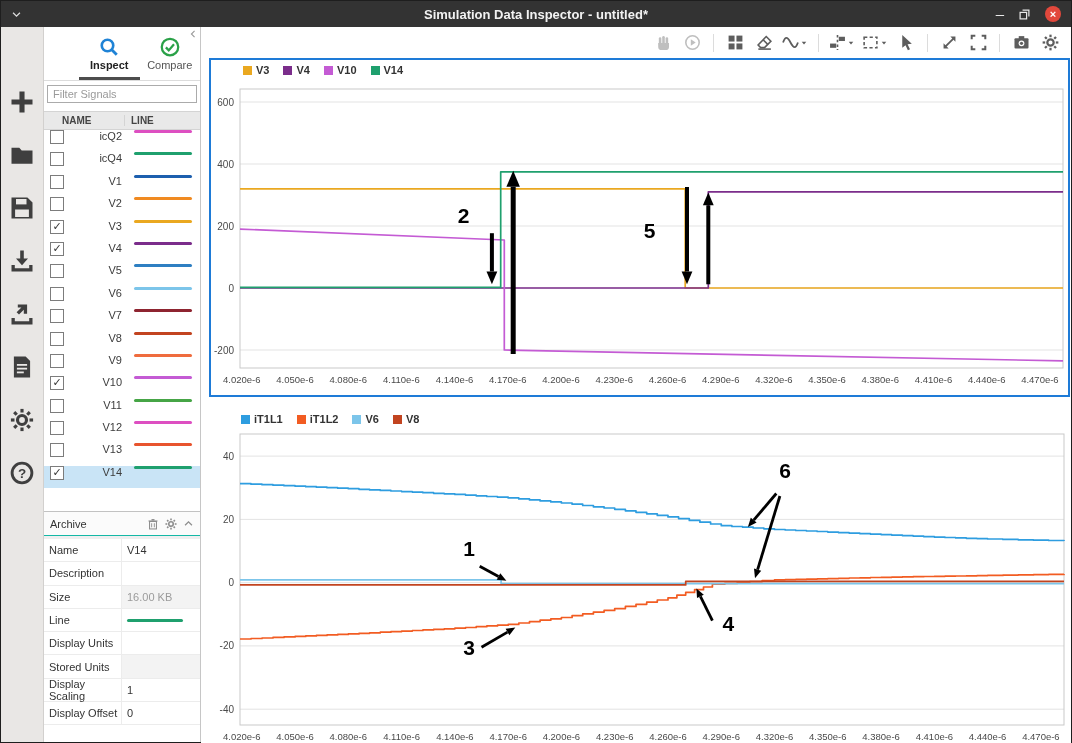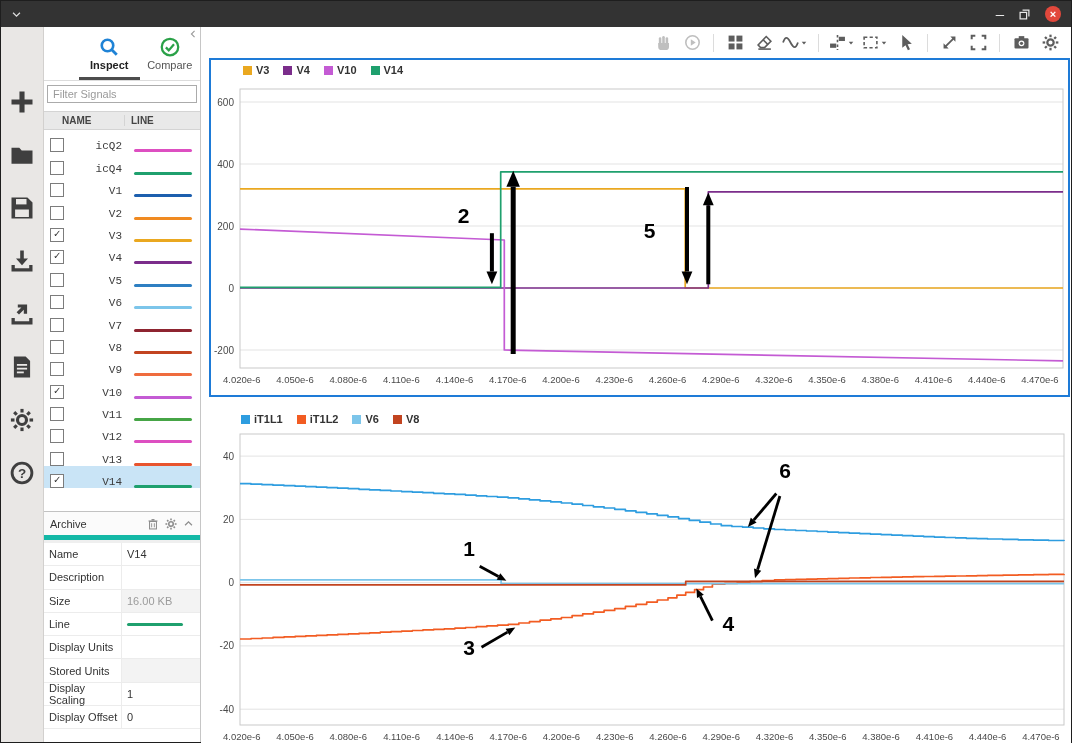--- a/index.html
+++ b/index.html
@@ -35,30 +35,30 @@
   .panel-collapse{position:absolute;top:2px;right:2px;}
   .filter-wrap{flex:0 0 24px;padding:3px;}
   .filter-input{width:100%;height:18px;box-sizing:border-box;border:1px solid #ababab;font-size:11px;
                 padding:1px 5px;color:#333;font-family:inherit;}
   .filter-input::placeholder{color:#9a9a9a;}
   .grid-header{flex:0 0 17px;background:#e9e9e9;border-top:1px solid #d4d4d4;border-bottom:1px solid #d4d4d4;
                display:flex;align-items:center;font-size:10px;font-weight:bold;color:#444;}
   .col-name{width:80px;padding-left:18px;box-sizing:border-box;}
   .col-line{flex:1;border-left:1px solid #d4d4d4;padding-left:6px;}
   .signal-rows{flex:0 0 381px;overflow:hidden;}
-  .sig-row{height:22.4px;display:flex;align-items:flex-end;font-family:Liberation Mono, monospace;}
+  .sig-row{height:22.4px;display:flex;align-items:flex-start;}
   .sig-row.selected{background:#c9e4f6;}
   .cb{width:12px;height:12px;border:1px solid #7c7c7c;background:#fff;margin-left:6px;flex:0 0 12px;
       font-size:11px;line-height:11px;color:#333;text-align:center;}
   .sig-name{width:58px;text-align:right;padding-right:8px;font-size:11px;color:#3c3c3c;}
   .sig-line{flex:1;padding:0 8px 0 4px;display:flex;align-items:center;}
   .sig-line i{display:block;width:100%;height:3px;border-radius:2px;}
 
   .archive-bar{flex:0 0 23px;display:flex;align-items:center;background:#fbfbfb;border-top:1px solid #c2c2c2;
-               border-bottom:5px solid #14b8a6;font-size:11px;color:#333;padding:0 6px;gap:6px;}
+               border-bottom:1px solid #14b8a6;font-size:11px;color:#333;padding:0 6px;gap:6px;}
   .archive-label{flex:1;}
   .panel-gap{flex:0 0 3px;background:#efefef;}
   .props-header{flex:0 0 22px;display:flex;align-items:center;background:#fbfbfb;border-bottom:1px solid #dddddd;
                 font-size:11px;color:#333;padding:0 6px;}
   .props-header span{flex:1;}
   .prop-rows{flex:1;overflow:hidden;}
   .prop-row{height:22.3px;display:flex;border-bottom:1px solid #ececec;font-size:11px;color:#333;}
   .prop-label{width:78px;flex:0 0 78px;display:flex;align-items:center;padding-left:5px;box-sizing:border-box;
               border-right:1px solid #ececec;}
   .prop-value{flex:1;display:flex;align-items:center;padding-left:5px;}
@@ -86,20 +86,21 @@
 <body>
 
 <div class="app">
 
   <div class="titlebar">
     <span class="tb-caret" id="tb-caret">
         <svg width="11" height="11" viewBox="0 0 16 16" style="color:#dcdcdc;display:block">
           <path d="M3 5.5l5 5 5-5" fill="none" stroke="currentColor" stroke-width="1.8"></path>
         </svg>
       </span>
+    <span class="win-title">Simulation Data Inspector - untitled*</span>
     <span class="win-controls">
       <span class="win-min">–</span>
       <span class="win-max" id="win-max">
           <svg width="13" height="13" viewBox="0 0 16 16" style="color:#e8e8e8;display:block">
             <rect x="2.6" y="5.4" width="8" height="8" fill="none" stroke="currentColor" stroke-width="1.5"></rect>
             <path d="M5.6 2.6h7.8v7.8" fill="none" stroke="currentColor" stroke-width="1.5"></path>
           </svg>
         </span>
       <span class="win-close">×</span>
     </span>

